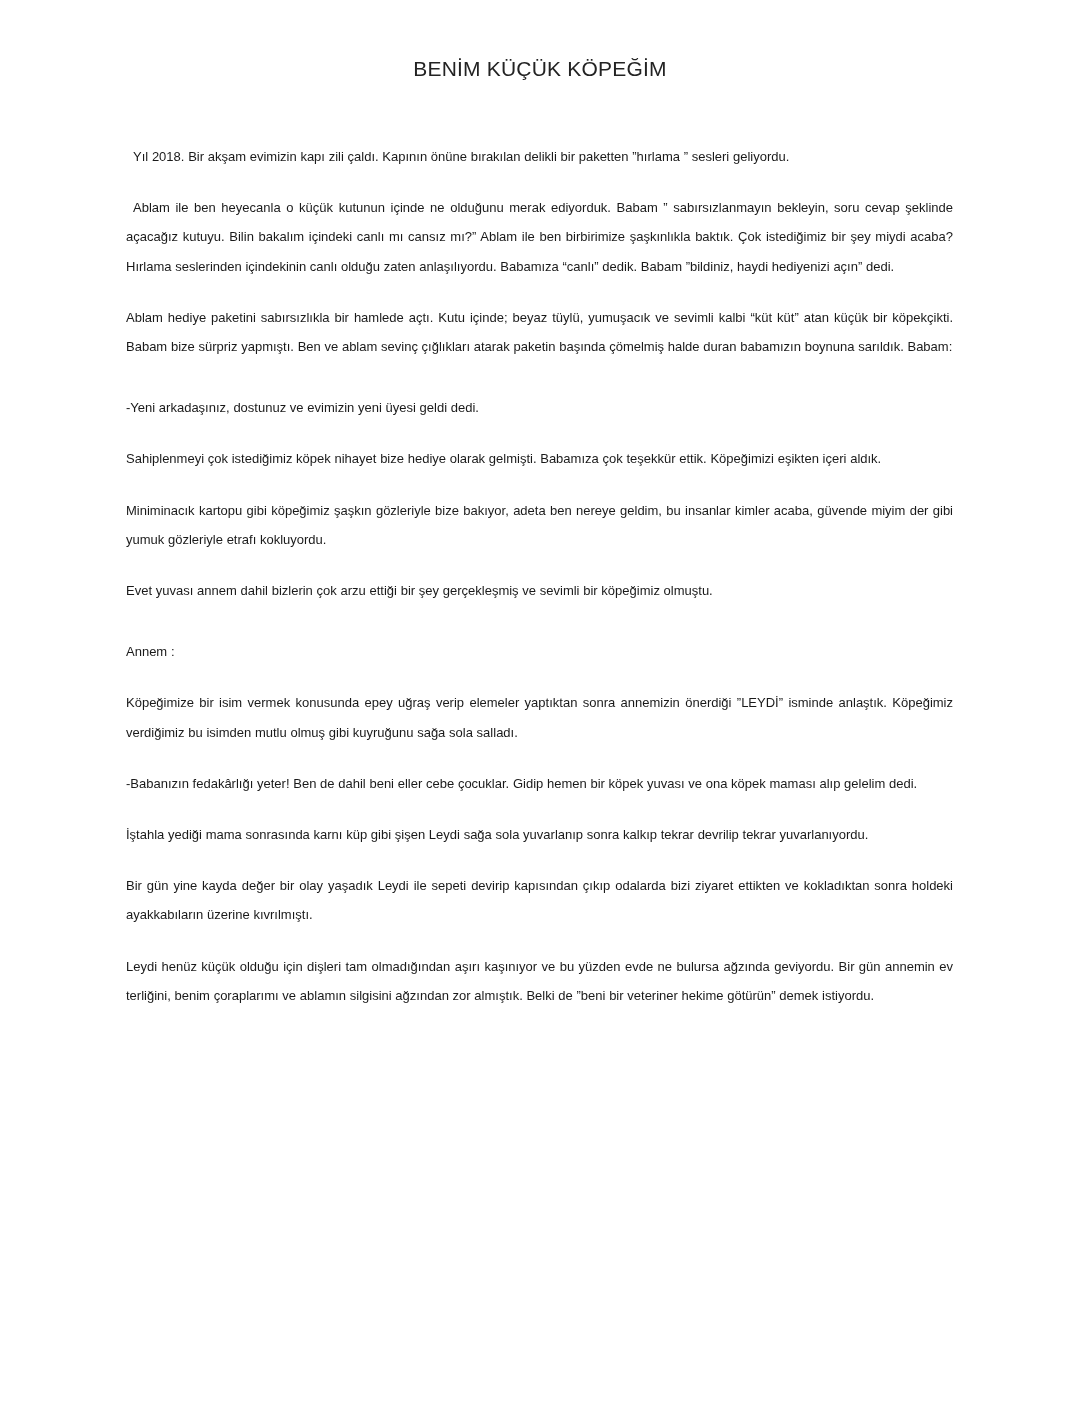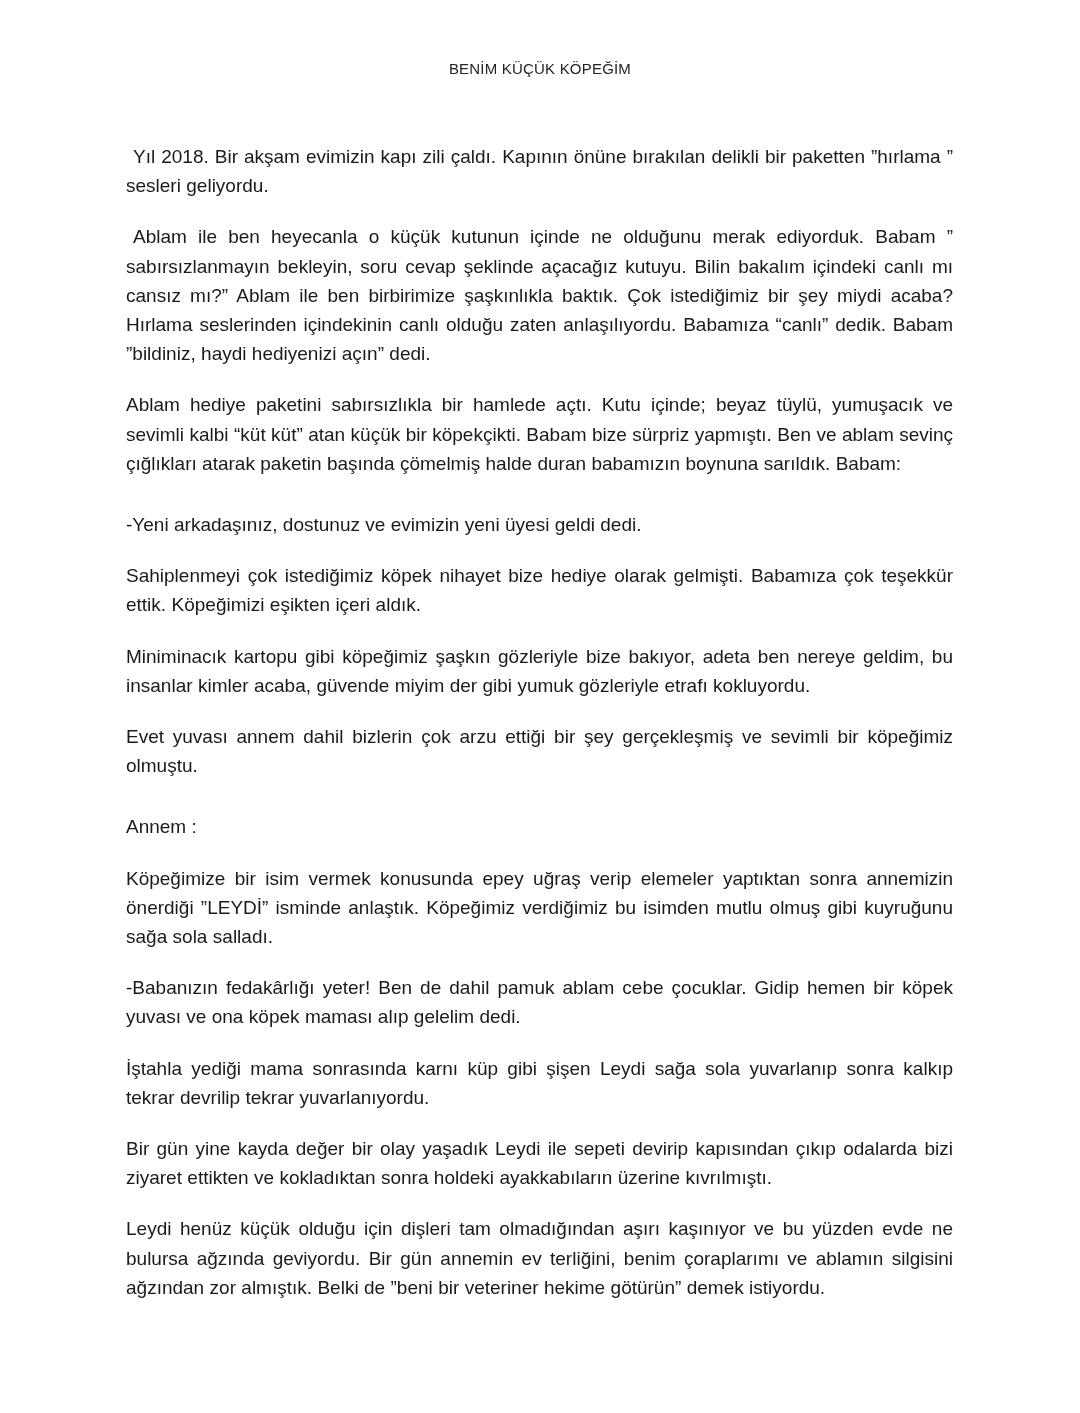--- a/index.html
+++ b/index.html
@@ -20,39 +20,39 @@
     -webkit-font-smoothing: antialiased;
   }
 
   
   .doc-title {
     position: absolute;
     left: 0;
     right: 0;
     top: 58px;
     text-align: center;
-    font-size: 15px;
+    font-size: 21px;
     line-height: 22px;
     letter-spacing: 0.2px;
     font-weight: 400;
     color: #232323;
     white-space: pre;
   }
 
   
   .doc-body {
     position: absolute;
     left: 126px;
     top: 142px;
     width: 827px;
   }
 
   .para {
     margin: 0 0 22px 0;
-    font-size: 19px;
+    font-size: 13px;
     line-height: 29.2px;
     text-align: justify;
     text-justify: inter-word;
     color: #1a1a1a;
     word-spacing: 0.1px;
     hyphens: none;
   }
 
   .para:last-child {
     margin-bottom: 0;
@@ -89,21 +89,21 @@
     <p class="para">Sahiplenmeyi çok istediğimiz köpek nihayet bize hediye olarak gelmişti. Babamıza çok teşekkür ettik. Köpeğimizi eşikten içeri aldık.</p>
 
     <p class="para">Miniminacık kartopu gibi köpeğimiz şaşkın gözleriyle bize bakıyor, adeta ben nereye geldim, bu insanlar kimler acaba,  güvende miyim der gibi  yumuk gözleriyle etrafı kokluyordu.</p>
 
     <p class="para">Evet yuvası annem dahil bizlerin çok arzu ettiği bir şey gerçekleşmiş ve sevimli bir köpeğimiz olmuştu.</p>
 
     <p class="para flush">Annem :</p>
 
     <p class="para">Köpeğimize bir isim vermek konusunda epey uğraş verip elemeler yaptıktan sonra annemizin önerdiği ”LEYDİ” isminde anlaştık. Köpeğimiz verdiğimiz bu isimden mutlu olmuş gibi kuyruğunu sağa sola salladı.</p>
 
-    <p class="para">-Babanızın fedakârlığı yeter! Ben de dahil pamuk ablam cebe çocuklar. Gidip hemen bir köpek yuvası ve ona köpek maması alıp gelelim dedi.</p>
+    <p class="para">-Babanızın fedakârlığı yeter! Ben de dahil beni eller cebe çocuklar. Gidip hemen bir köpek yuvası ve ona köpek maması alıp gelelim dedi.</p>
 
 
 
     <p class="para">İştahla yediği mama sonrasında karnı küp gibi şişen Leydi sağa sola  yuvarlanıp sonra kalkıp tekrar devrilip tekrar yuvarlanıyordu.</p>
 
     <p class="para">Bir gün yine kayda değer bir olay yaşadık Leydi ile sepeti devirip kapısından çıkıp odalarda bizi ziyaret ettikten ve kokladıktan sonra holdeki ayakkabıların üzerine kıvrılmıştı.</p>
 
     <p class="para">Leydi henüz küçük olduğu için dişleri tam olmadığından aşırı kaşınıyor ve bu yüzden evde ne bulursa ağzında geviyordu. Bir gün annemin ev terliğini, benim çoraplarımı ve ablamın silgisini ağzından zor almıştık. Belki de ”beni bir veteriner hekime götürün” demek istiyordu.</p>
 
   </div>

